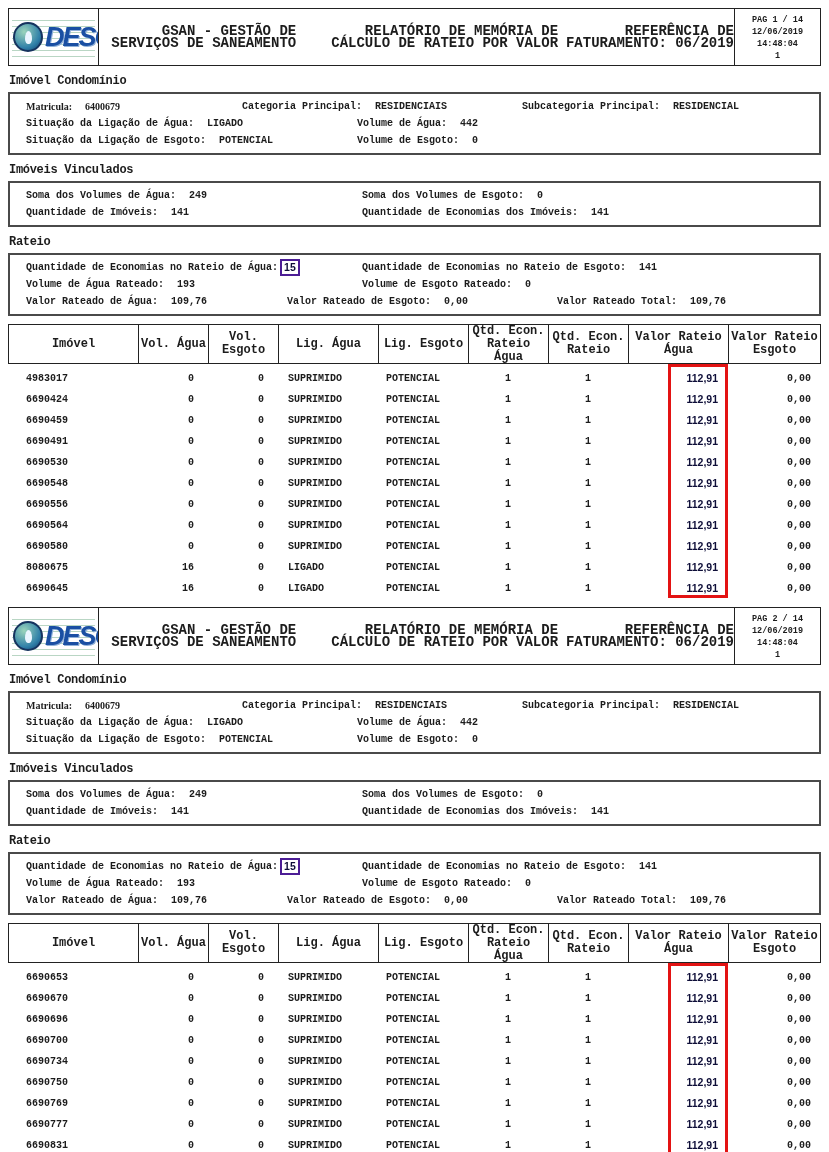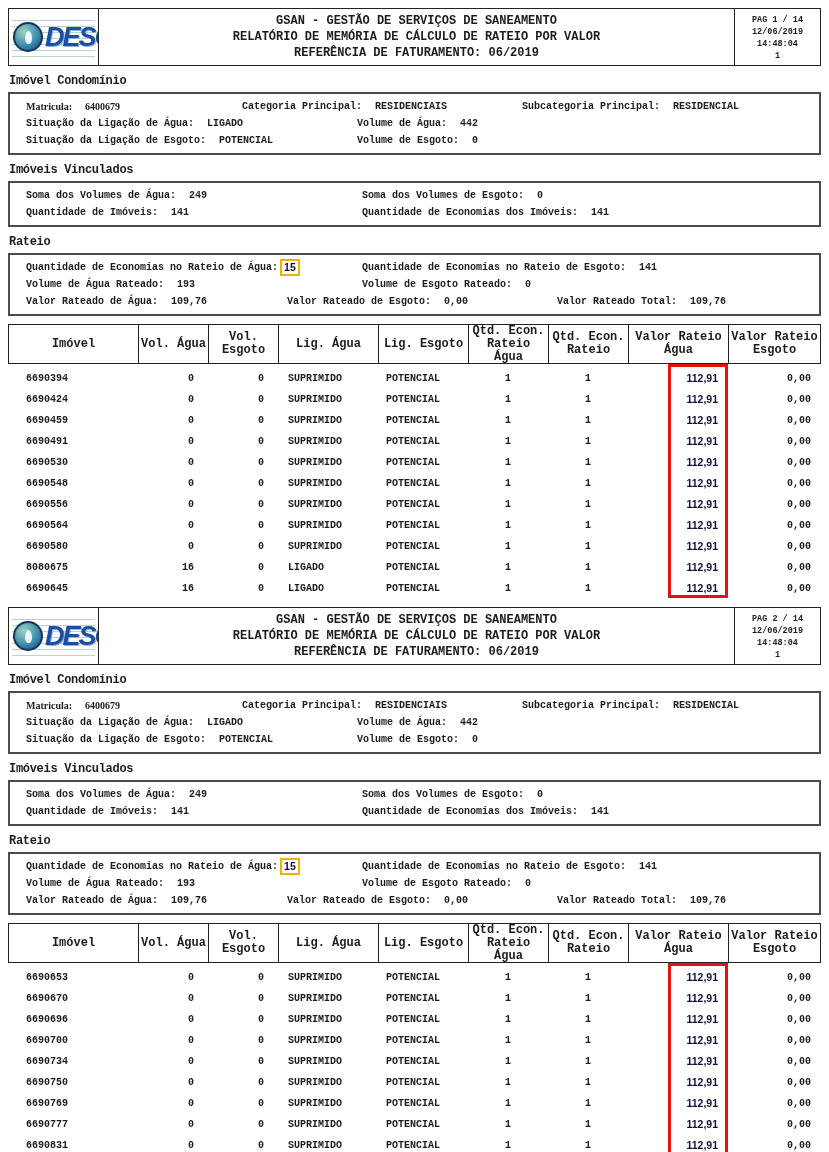--- a/index.html
+++ b/index.html
@@ -16,38 +16,38 @@
               display:flex; align-items:center; background:#fff; }
   .logo-stripes { position:absolute; inset:6px 3px; background:repeating-linear-gradient(180deg, transparent 0 5px, #b9d6c4 5px 6px); }
   .logo-circle { position:relative; width:30px; height:30px; border-radius:50%; flex:none; margin-left:4px;
                  background:radial-gradient(circle at 35% 30%, #9bd4bb, #2f7fa8 65%, #123d66);
                  border:2px solid #16335e; }
   .logo-circle::after { content:""; position:absolute; left:10px; top:7px; width:7px; height:13px;
                         background:#eaf5ff; border-radius:50% 50% 45% 45%/60% 60% 40% 40%; }
   .logo-text { position:relative; font-family:"Liberation Sans", sans-serif; font-style:italic; font-weight:bold;
                font-size:27px; color:#1a4fa3; margin-left:2px; letter-spacing:-2px;
                text-shadow:1px 1px 0 #8fb0d8; }
-  .hdr-title { flex:1; display:flex; flex-direction:column; justify-content:center; align-items:center;
-               gap:4px; font-size:12px; line-height:12px; text-align:left; }
+  .hdr-title { flex:1; display:flex; flex-direction:row; justify-content:center; align-items:center;
+               gap:4px; font-size:14px; line-height:12px; text-align:right; }
   .hdr-info { width:86px; border-left:1px solid #222; font-size:8.5px; text-align:center;
               padding-top:5px; line-height:12px; font-weight:bold; }
 
   
   .sec-title { font-size:12px; font-weight:bold; margin:8px 0 4px 1px; letter-spacing:-0.3px; }
   .box { border:2px solid #4a4a4a; padding:4px 16px; font-size:10px; }
   .brow { display:flex; line-height:17px; }
   .kv { display:flex; }
   .kv .v { margin-left:13px; white-space:pre; }
   .w216{ width:216px; flex:none;font-family:Liberation Serif, serif; } .w280{ width:280px; flex:none; }
   .w331{ width:331px; flex:none; } .w336{ width:336px; flex:none; }
   .w261{ width:261px; flex:none; } .w270{ width:270px; flex:none; }
 
   
   .ann { font-family:"Liberation Sans", sans-serif; font-weight:bold; color:#0e0e38; }
-  .ann-box { display:inline-block; border:2px solid #eab308; padding:0 2px; margin-left:2px;
+  .ann-box { display:inline-block; border:2px solid #4c1d95; padding:0 2px; margin-left:2px;
              line-height:12px; font-size:10.5px; }
 
   
   .tbl { margin-top:8px; }
   .t-head, .t-row { display:grid; grid-template-columns:130px 70px 70px 100px 90px 80px 80px 100px 1fr; }
   .t-head { border:1px solid #222; font-size:12px; }
   .th { border-right:1px solid #222; display:flex; flex-direction:column; justify-content:center;
         align-items:center; text-align:center; height:38px; line-height:13px; }
   .th:last-child { border-right:none; }
   .t-body { position:relative; padding-top:4px; }
@@ -218,21 +218,21 @@
           <div>Água</div>
         </div>
         <div class="th c8">
           <div>Valor Rateio</div>
           <div>Esgoto</div>
         </div>
       </div>
     <div class="t-body">
       <div class="col-highlight"></div>
     <div class="t-row">
-          <div class="td c0">6690394</div>
+          <div class="td c0">4983017</div>
           <div class="td c1">0</div>
           <div class="td c2">0</div>
           <div class="td c3">SUPRIMIDO</div>
           <div class="td c4">POTENCIAL</div>
           <div class="td c5">1</div>
           <div class="td c6">1</div>
           <div class="td c7"><span class="ann">112,91</span></div>
           <div class="td c8">0,00</div>
         </div>
         <div class="t-row">

